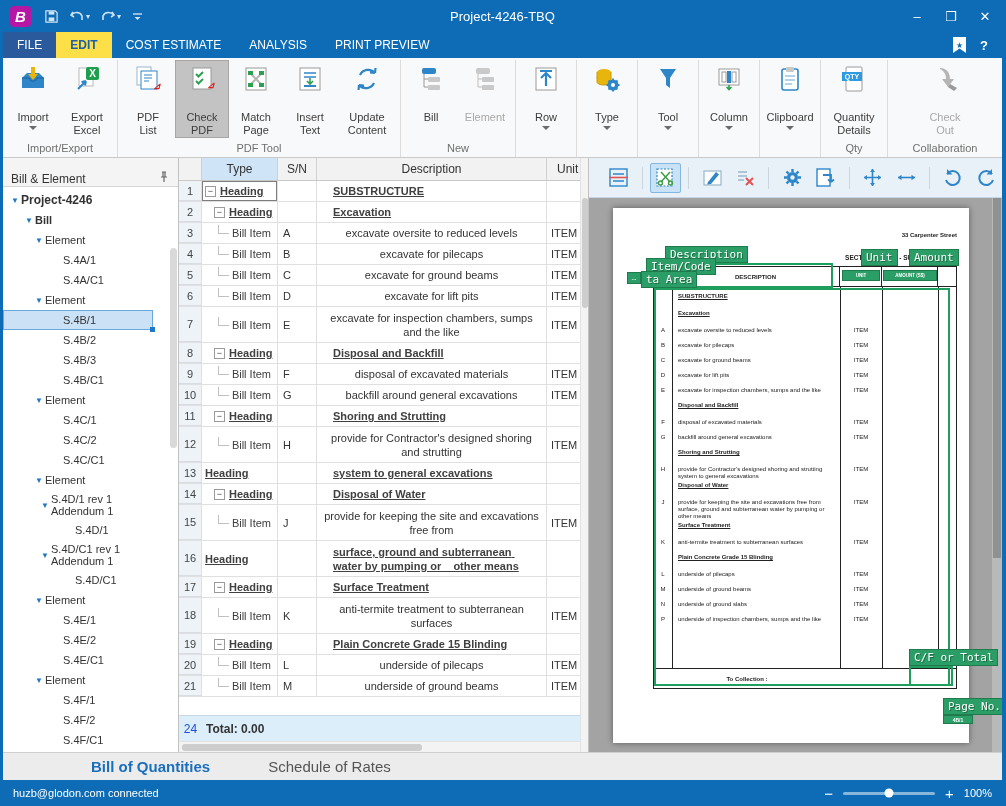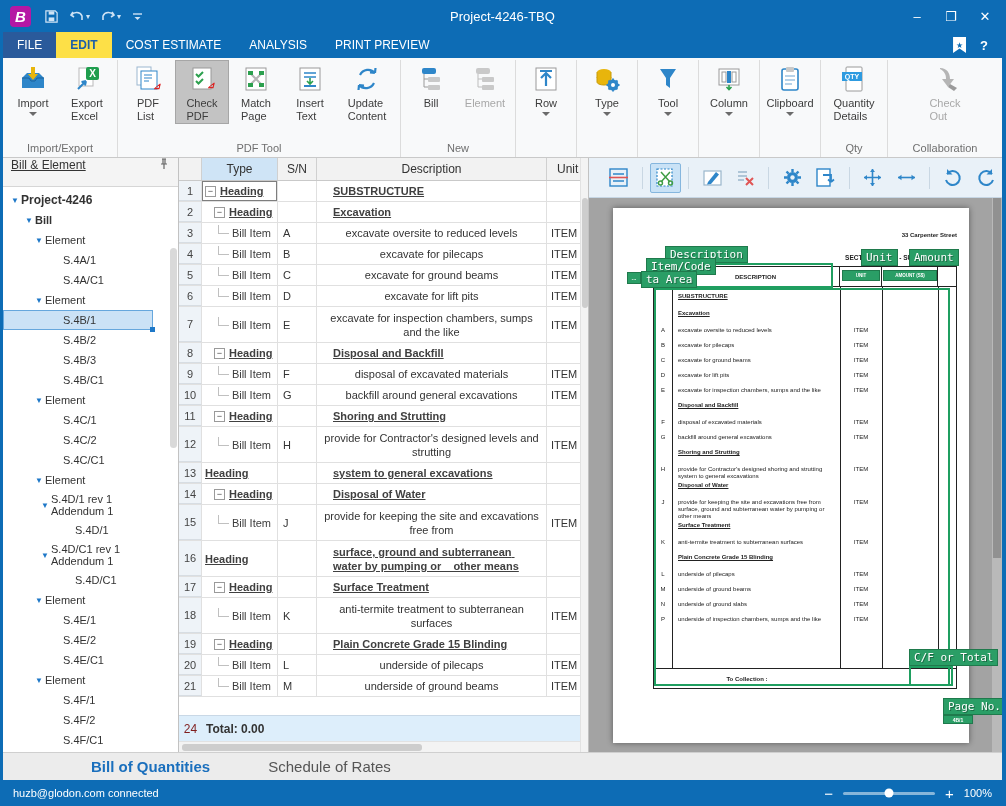--- a/index.html
+++ b/index.html
@@ -26,32 +26,32 @@
   .bookmark { width:13px; height:16px; background:#fff; clip-path:polygon(0 0,100% 0,100% 100%,50% 72%,0 100%); position:relative; display:flex; align-items:center; justify-content:center; color:#0d6cb5; font-size:8px; }
   .help-q { color:#fff; font-weight:bold; font-size:13px; }
 
   
   .ribbon { height:100px; background:#f8f9fa; border-bottom:1px solid #c9c9c9; display:flex; flex:none; padding-top:2px; }
   .rgroup { display:flex; flex-direction:column; border-right:1px solid #dcdcdc; padding:0 3px; }
   .rbtns { display:flex; flex:1; align-items:flex-start; }
   .rbtn { width:54px; padding-top:4px; display:flex; flex-direction:column; align-items:center; cursor:default; }
   .rbtn.wide { width:60px; }
   .rbtn svg { width:30px; height:30px; flex:none; }
-  .rlabel { font-size:11px; line-height:13px; text-align:left; color:#3c3c3c; margin-top:3px; white-space:pre-line; }
+  .rlabel { font-size:11px; line-height:13px; text-align:center; color:#3c3c3c; margin-top:17px; white-space:pre-line; }
   .rbtn.disabled .rlabel { color:#a8a8a8; }
   .rbtn.active { background:#c3c3c3; border:1px solid #a6a6a6; padding-top:3px; }
   .caret { width:0; height:0; border-left:4px solid transparent; border-right:4px solid transparent; border-top:4px solid #6b6b6b; margin-top:2px; }
   .gcaption { height:16px; font-size:11px; color:#6f6f6f; text-align:center; line-height:15px; }
 
   
   .main { flex:1; display:flex; min-height:0; }
 
   
   .sidebar { width:176px; flex:none; border-right:1px solid #c2c2c2; display:flex; flex-direction:column; background:#fff; position:relative; }
-  .sb-header { height:29px; background:#f4f4f4; border-bottom:1px solid #d6d6d6; display:flex; align-items:flex-start; padding:0 8px; font-size:12px; color:#333; flex:none;text-decoration:underline; }
+  .sb-header { height:29px; background:#f4f4f4; border-bottom:1px solid #d6d6d6; display:flex; align-items:flex-end; padding:0 8px; font-size:12px; color:#333; flex:none; }
   .sb-header .pin { margin-left:auto; }
   .tree { flex:1; overflow:hidden; padding-top:3px; position:relative; }
   .titem { height:20px; display:flex; align-items:center; position:relative; font-size:11px; color:#333; }
   .titem.twoline { height:30px; }
   .titem .arrow { color:#1e78c8; font-size:8px; width:10px; flex:none; }
   .titem .tlabel { white-space:pre-line; line-height:12px; }
   .titem.bold .tlabel { font-weight:bold; }
   .titem.lvl0 { padding-left:8px; font-size:12px; }
   .titem.lvl1 { padding-left:22px; }
   .titem.lvl2 { padding-left:32px; }
@@ -89,21 +89,21 @@
   .collapse:empty { display:none; }
   .trow.heading .typelabel, .trow.heading .cell.desc { font-weight:bold; text-decoration:underline; color:#404040; }
   .trow.heading .cell.desc { justify-content:flex-start; text-align:left; padding-left:16px; }
   .trow.heading.lvl1 .cell.type { padding-left:12px; }
   .trow.billitem .cell.type { justify-content:flex-end; padding-right:6px; color:#3c3c3c; }
   .trow.billitem .typelabel::before { content:""; display:inline-block; width:10px; height:8px; border-left:1px solid #c0c0c0; border-bottom:1px solid #c0c0c0; margin-right:3px; transform:translateY(-3px); }
   .trow.focused .cell.type { box-shadow:inset 0 0 0 1px #7e7e7e; }
   .gvscroll { width:8px; flex:none; background:#f3f3f3; border-left:1px solid #e2e2e2; position:relative; }
   .gvscroll .thumb { position:absolute; top:40px; left:1px; width:6px; height:110px; background:#cdcdcd; border-radius:3px; }
   .total-row { display:flex; height:26px; background:#ddeefb; border-top:1px solid #c9d8e6; flex:none; align-items:center; font-size:12px; }
-  .total-row .tnum { width:23px; text-align:center; color:#7f1d1d; }
+  .total-row .tnum { width:23px; text-align:center; color:#1d4ed8; }
   .total-row .tlab { font-weight:bold; padding-left:4px; }
   .ghscroll { height:11px; background:#f3f3f3; border-top:1px solid #e2e2e2; position:relative; flex:none; }
   .ghscroll .thumb { position:absolute; left:3px; top:2px; height:7px; width:240px; background:#cdcdcd; border-radius:3px; }
 
   
   .pdfpanel { flex:1; display:flex; flex-direction:column; min-width:0; }
   .pdftoolbar { height:40px; background:#e9f1f8; border-bottom:1px solid #c6d6e4; display:flex; align-items:center; padding-left:14px; gap:2px; flex:none; }
   .pbtn { width:32px; height:30px; display:flex; align-items:center; justify-content:center; border-radius:2px; }
   .pbtn svg { width:21px; height:21px; }
   .pbtn.active { background:#c9e2f6; border:1px solid #85b6de; }
@@ -720,21 +720,21 @@
                 <div class="cell desc">Shoring and Strutting</div>
                 <div class="cell unit"></div>
               </div>
 
               <div class="trow billitem tall">
                 <div class="cell num">12</div>
                 <div class="cell type">
                   <span class="typelabel">Bill Item</span>
                 </div>
                 <div class="cell sn">H</div>
-                <div class="cell desc">provide for Contractor's designed levels and strutting</div>
+                <div class="cell desc">provide for Contractor's designed shoring and strutting</div>
                 <div class="cell unit">ITEM</div>
               </div>
 
               <div class="trow heading lvl0">
                 <div class="cell num">13</div>
                 <div class="cell type">
                   <span class="typelabel">Heading</span>
                 </div>
                 <div class="cell sn"></div>
                 <div class="cell desc">system to general excavations</div>

